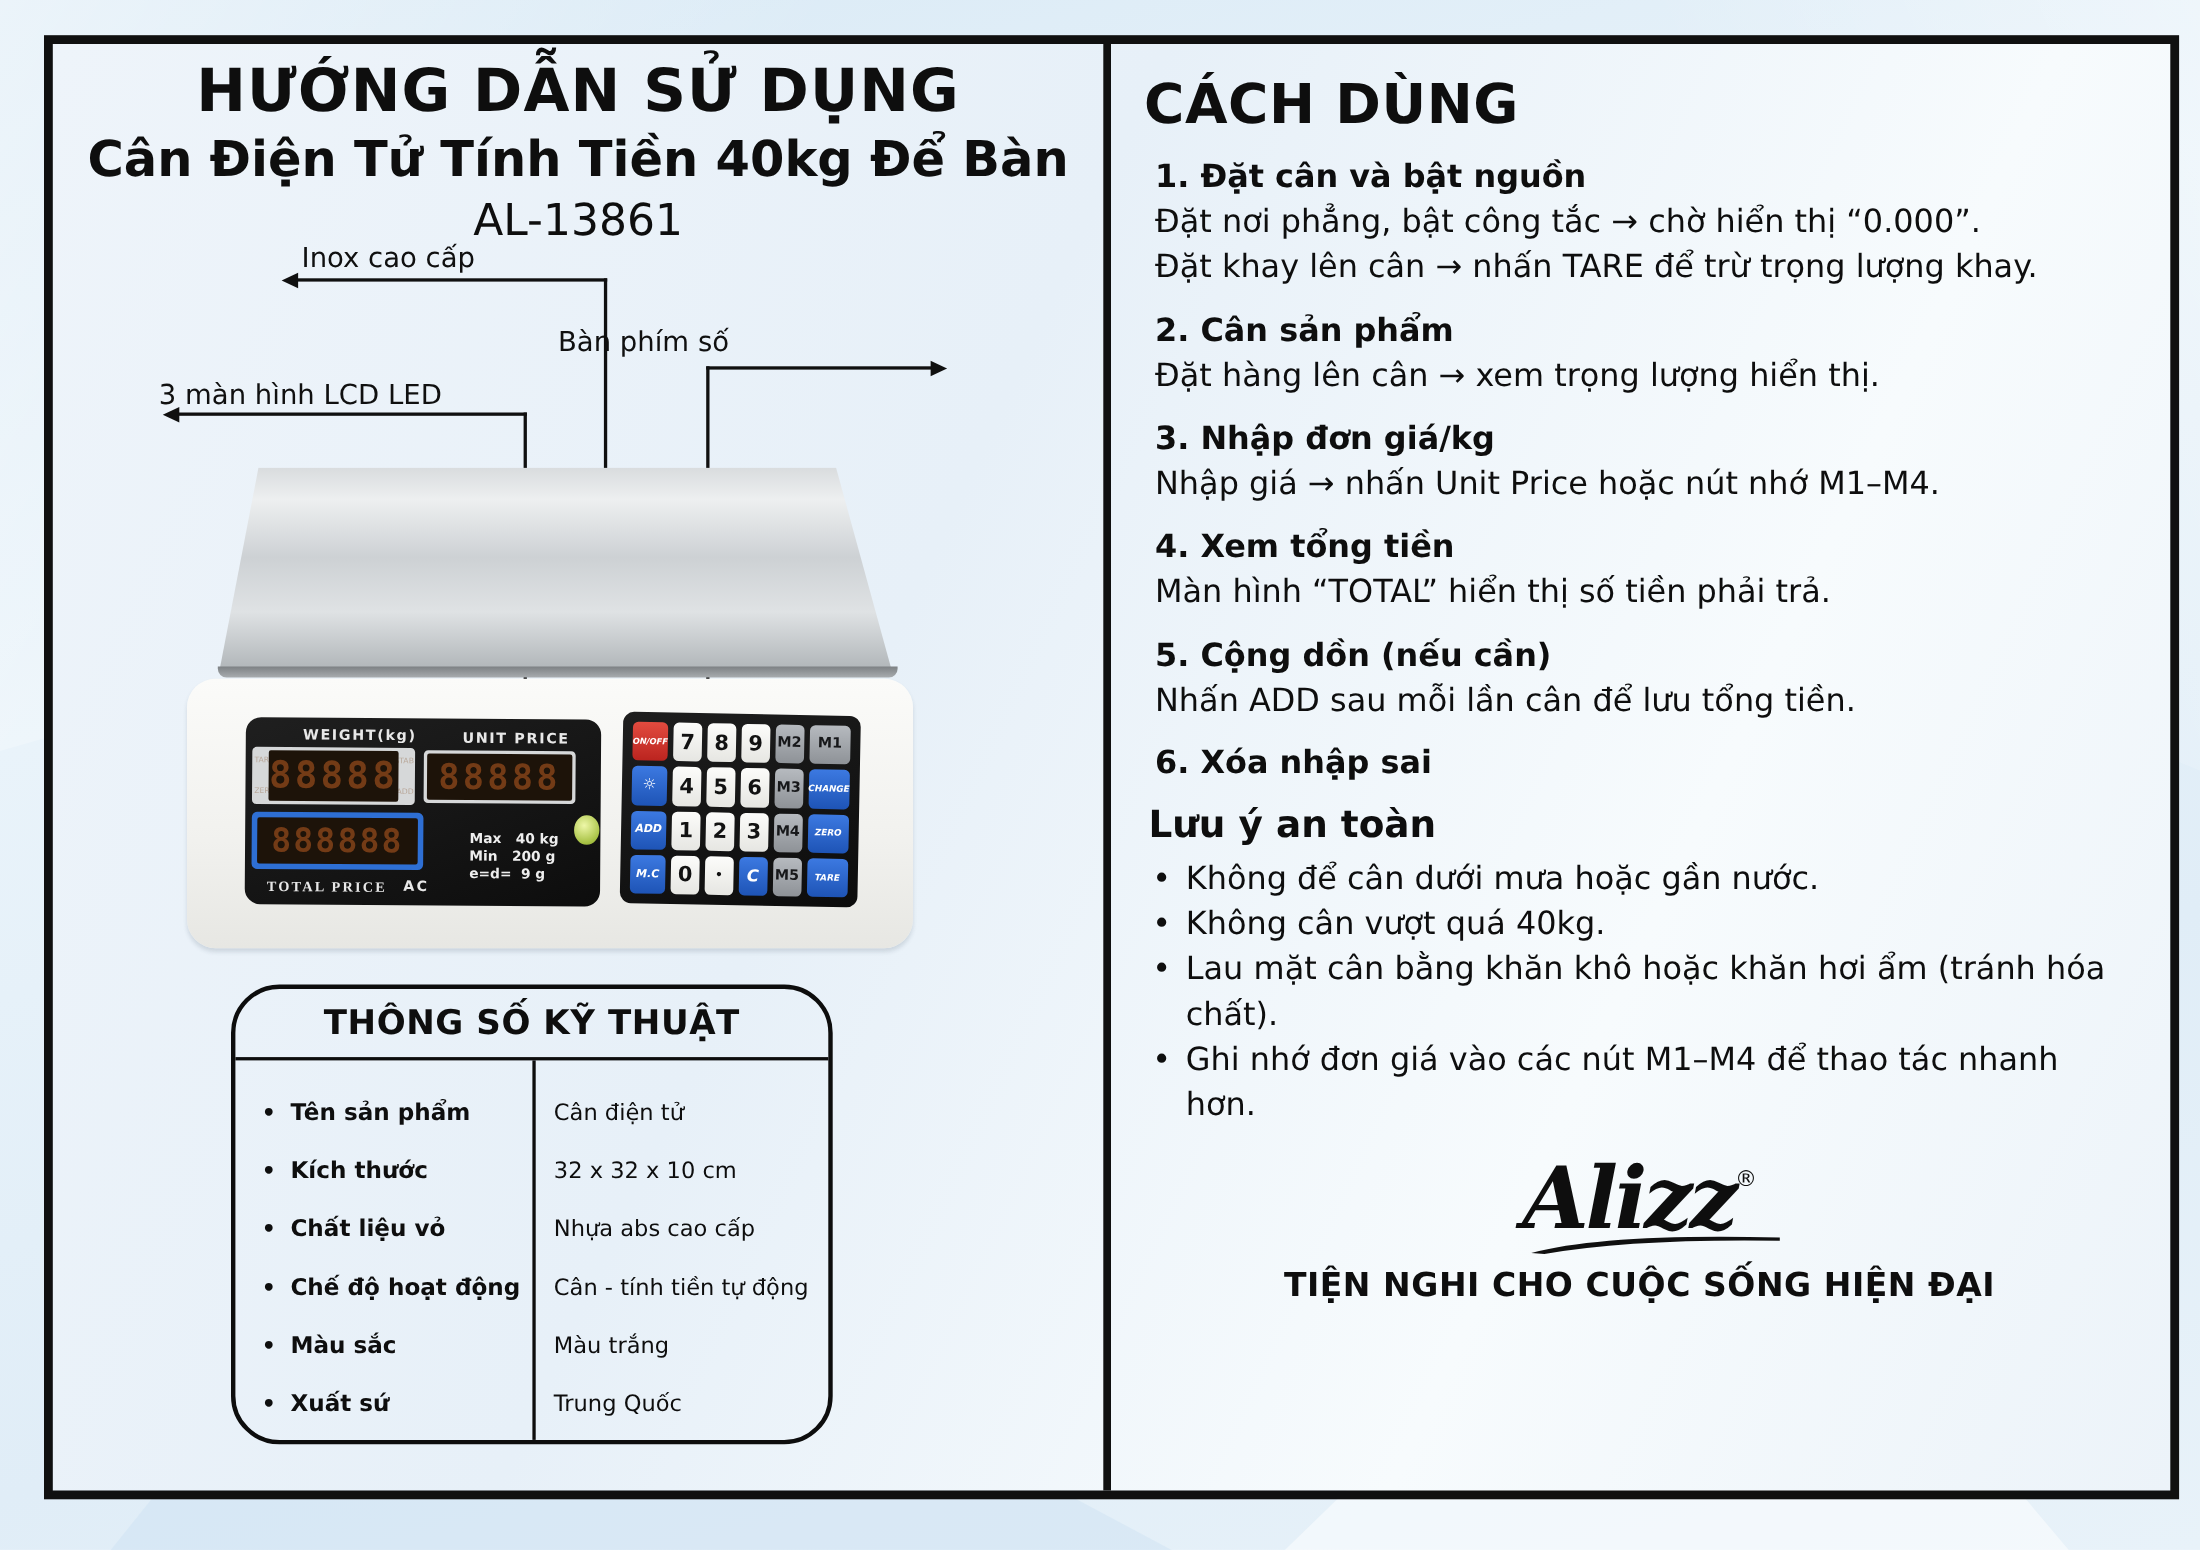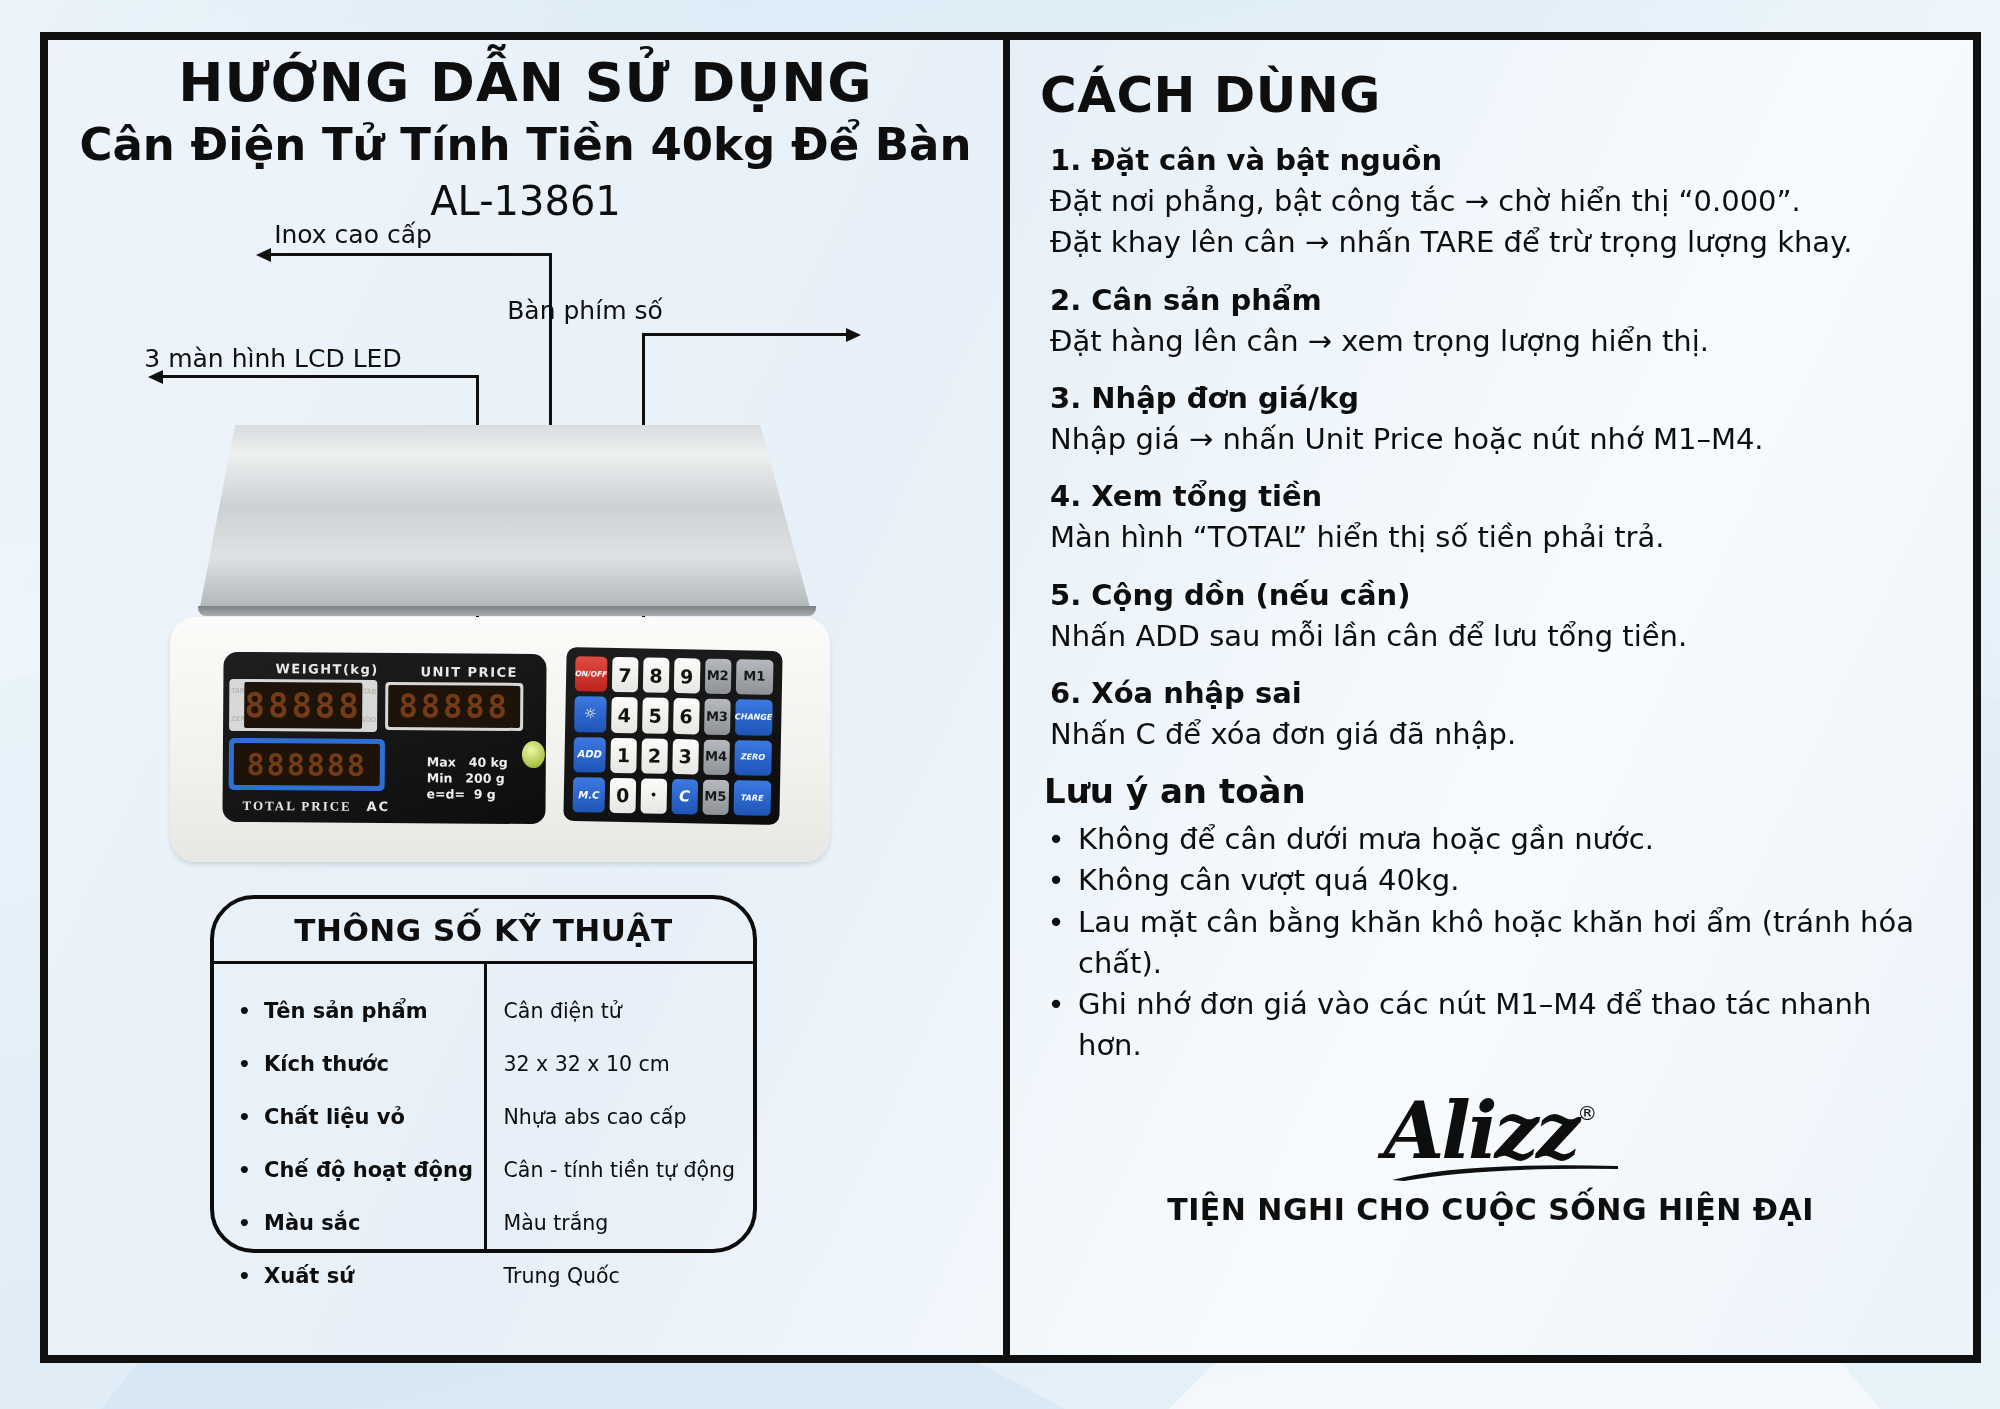--- a/index.html
+++ b/index.html
@@ -73,21 +73,21 @@
   .key[data-type="digit-dot"]{background:linear-gradient(#fcfcfa,#e6e6e2);color:#121212;font-size:11px;}
   .key[data-type="red"]{background:linear-gradient(#e24b3f,#bb241f);color:#fff;font-size:7.5px;font-style:italic;}
   .key[data-type="blue"],.key[data-type="blue-small"],.key[data-type="blue-c"],.key[data-type="blue-icon"]{
     background:linear-gradient(#3c79e1,#1e54b6);color:#fff;}
   .key[data-type="blue"]{font-size:10px;font-style:italic;}
   .key[data-type="blue-small"]{font-size:8px;font-style:italic;}
   .key[data-type="blue-c"]{font-size:15px;font-style:italic;}
   .key[data-type="blue-icon"]{font-size:14px;}
   .key[data-type="mem"]{background:linear-gradient(#b6babf,#8e9297);color:#17181a;font-size:13px;}
 
-  .spec-table{position:absolute;left:162px;top:855px;width:547px;height:358px;box-sizing:border-box;
+  .spec-table{position:absolute;left:162px;top:855px;width:547px;height:418px;box-sizing:border-box;
     border:4px solid #0d0d0d;border-radius:44px;background:transparent;}
   .spec-header{height:62px;display:flex;align-items:center;justify-content:center;
     font-size:31px;font-weight:bold;border-bottom:3px solid #0d0d0d;letter-spacing:.5px;}
   .spec-divider{position:absolute;left:50%;top:65px;bottom:0;width:3px;background:#0d0d0d;}
   .spec-rows{padding:20px 0 0 0;}
   .spec-row{display:grid;grid-template-columns:1fr 1fr;height:53px;align-items:center;}
   .spec-key{display:flex;align-items:center;padding-left:24px;font-weight:bold;font-size:21px;}
   .spec-key .bullet{width:26px;font-size:20px;}
   .spec-val{padding-left:20px;font-size:20.5px;}
 
@@ -282,21 +282,20 @@
       <div class="step">
         <div class="step-title">4. Xem tổng tiền</div>
         <div class="step-line">Màn hình “TOTAL” hiển thị số tiền phải trả.</div>
       </div>
       <div class="step">
         <div class="step-title">5. Cộng dồn (nếu cần)</div>
         <div class="step-line">Nhấn ADD sau mỗi lần cân để lưu tổng tiền.</div>
       </div>
       <div class="step">
         <div class="step-title">6. Xóa nhập sai</div>
-        <div class="step-line">Nhấn C để xóa đơn giá đã nhập.</div>
       </div>
 
       <div class="safety-title">Lưu ý an toàn</div>
       <div class="safety-item">
         <span class="bullet">•</span>
         <span class="txt">Không để cân dưới mưa hoặc gần nước.</span>
       </div>
       <div class="safety-item">
         <span class="bullet">•</span>
         <span class="txt">Không cân vượt quá 40kg.</span>

